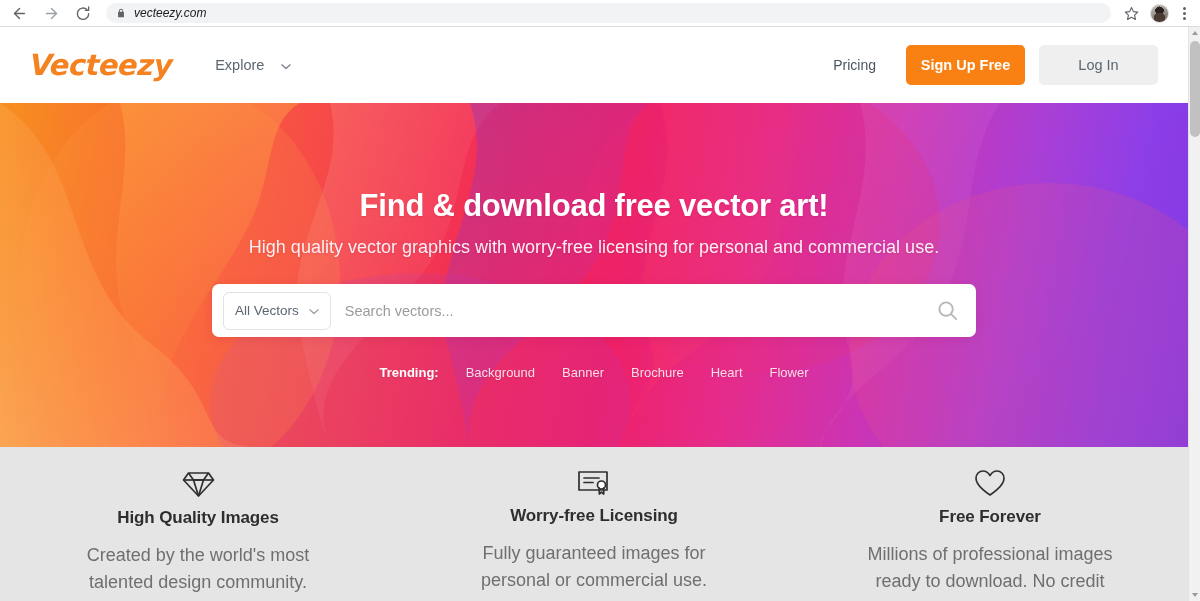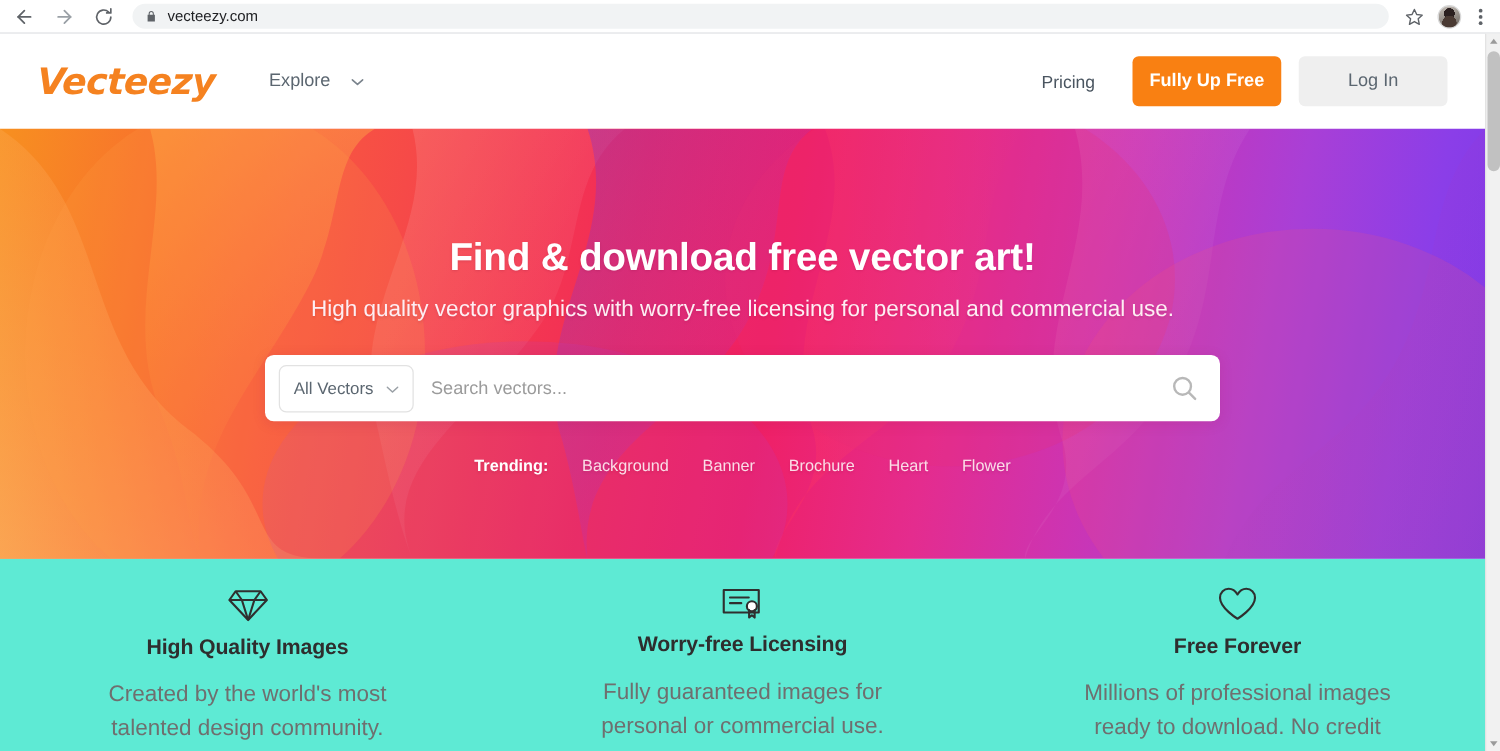--- a/index.html
+++ b/index.html
@@ -21,20 +21,21 @@
     width: 26px; height: 26px; margin-left: 6px;
     display: flex; align-items: center; justify-content: center;
     border-radius: 50%; color: #5f6368; flex: none;
   }
   .nav-btn svg { display: block; }
   #omnibox {
     flex: 1; height: 20px; margin: 0 8px 0 10px;
     background: #f1f3f4; border-radius: 10px;
     display: flex; align-items: center; padding: 0 10px;
     min-width: 0;
+    font-style: italic;
   }
   #lock-icon { margin-right: 8px; display: flex; flex: none; }
   #url-text {
     font-size: 12px; color: #202124;
     font-family: "Liberation Sans", sans-serif;
     white-space: nowrap; overflow: hidden;
   }
   #chrome-right { display: flex; align-items: center; padding-right: 4px; flex: none; }
   #star-icon { width: 24px; height: 24px; display:flex; align-items:center; justify-content:center; }
   #avatar {
@@ -135,21 +136,21 @@
   #trending {
     margin-top: 28px; display: flex; align-items: baseline; gap: 27px;
     font-size: 13px; color: #fde3ea;
     text-shadow: 0 1px 2px rgba(120,20,60,.15);
   }
   #trending-label { font-weight: 700; color: #ffffff; }
   .trend-link { color: #fbdde7; cursor: pointer; }
 
   
   #features {
-    width: 1188px; height: 154px; background: #5eead4;
+    width: 1188px; height: 154px; background: #e5e5e5;
     display: flex; padding-top: 22px;
   }
   .feature { flex: 1; display: flex; flex-direction: column; align-items: center; }
   .feature-icon { height: 36px; display: flex; align-items: center; justify-content: center; }
   .feature-title {
     margin-top: 9px; font-size: 17px; font-weight: 700; color: #2e2e2e;
     letter-spacing: -0.1px;
   }
   .feature-desc {
     margin-top: 14px; font-size: 18px; color: #6f6f6f;
@@ -230,21 +231,21 @@
         <span>Explore</span>
         <span class="chev">
           <svg width="10" height="7" viewBox="0 0 12 8" fill="none" stroke="#7b848d" stroke-width="1.6" stroke-linecap="round" stroke-linejoin="round">
               <polyline points="1 2 6 6.5 11 2"></polyline>
             </svg>
         </span>
       </div>
 
       <div id="header-right">
         <span id="pricing-link">Pricing</span>
-        <button id="signup-btn">Fully Up Free</button>
+        <button id="signup-btn">Sign Up Free</button>
         <button id="login-btn">Log In</button>
       </div>
     </header>
 
     <section id="hero">
       <svg id="hero-blobs" viewBox="0 0 1188 344" preserveAspectRatio="none">
         <defs>
           <linearGradient id="g1" x1="0" y1="0" x2="1" y2="1">
             <stop offset="0" stop-color="#ffffff" stop-opacity=".22"></stop>
               <stop offset="1" stop-color="#ffffff" stop-opacity="0"></stop>

